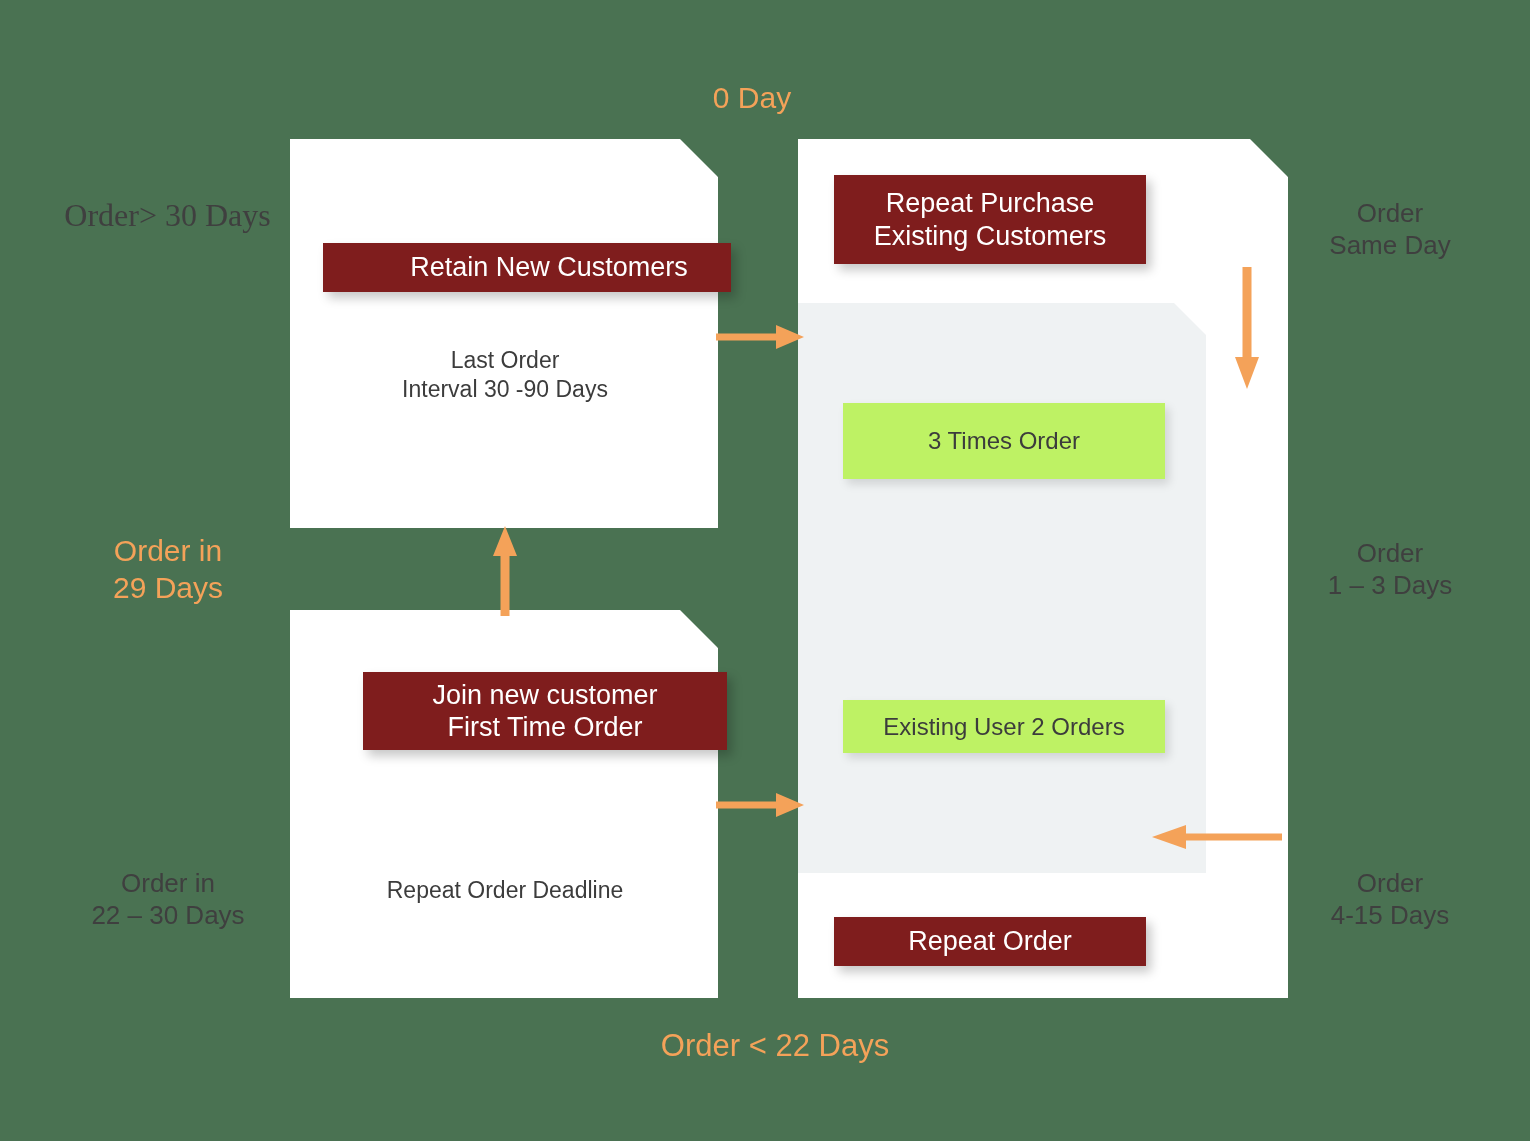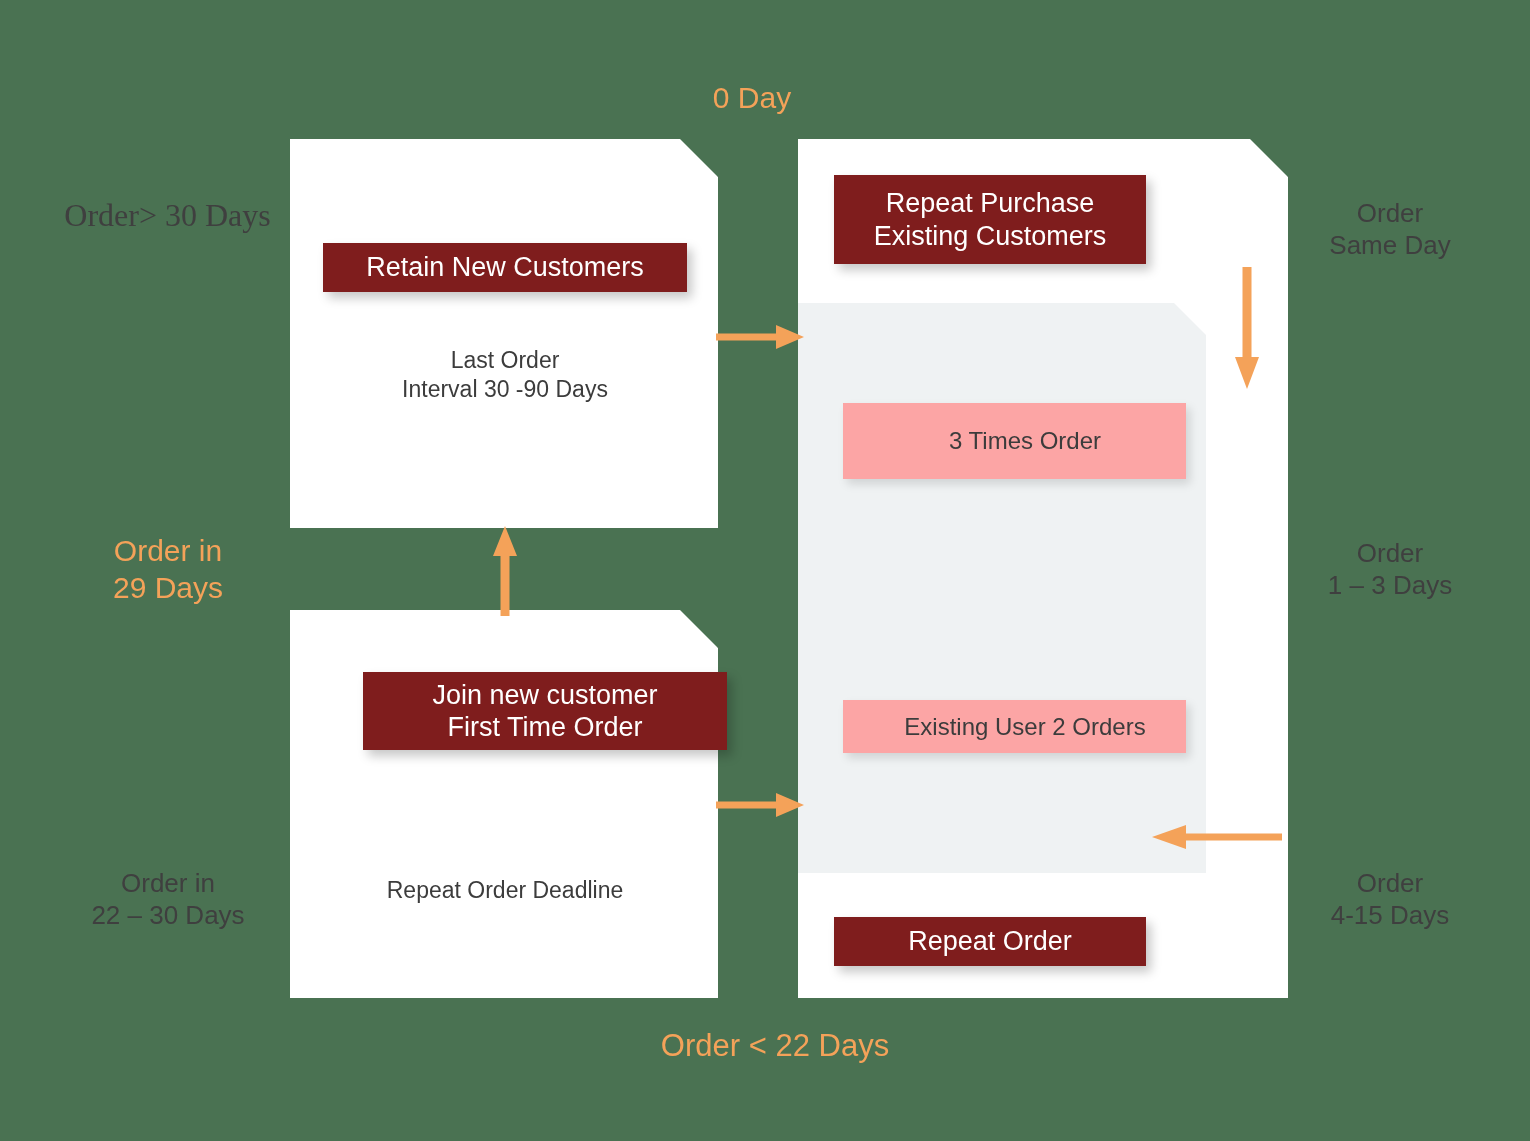--- a/index.html
+++ b/index.html
@@ -66,27 +66,26 @@
   
   .inner-panel {
     position: absolute;
     background: #eff2f3;
     clip-path: polygon(0 0, calc(100% - 32px) 0, 100% 32px, 100% 100%, 0 100%);
   }
 
   
   .mini-box {
     position: absolute;
-    background: #fca5a5;
+    background: #bef264;
     display: flex;
     align-items: center;
     justify-content: center;
     color: #3c3c3c;
     box-shadow: 4px 5px 9px rgba(0,0,0,0.13);
-    padding-left: 21px;
   }
 
   
   .arrow { position: absolute; }
   .arrow svg { display: block; overflow: visible; }
 </style>
 </head>
 <body>
 
 <div id="stage">
@@ -108,21 +107,21 @@
 1 – 3 Days</div>
 
   <div class="edge-label edge-dark" style="left:1290px; top:868px; width:200px; font-size:26px;">Order
 4-15 Days</div>
 
   <div class="edge-label edge-orange" style="left:565px; top:1027px; width:420px; font-size:31px;">Order &lt; 22 Days</div>
 
   <div class="card fold" style="left:290px; top:139px; width:428px; height:389px;">
   </div>
 
-  <div class="chip" style="left:323px; top:243px; width:364px; height:49px; font-size:27px;">Retain New Customers</div>
+  <div class="chip" style="left:323px; top:243px; width:364px; height:49px; font-size:27px;padding-left:44px;">Retain New Customers</div>
 
   <div class="card-text" style="left:310px; top:346px; width:390px; font-size:23px;">Last Order
 Interval 30 -90 Days</div>
 
   <div class="card fold" style="left:290px; top:610px; width:428px; height:388px;">
   </div>
 
   <div class="chip" style="left:324px; top:672px; width:364px; height:78px; font-size:27px;margin-left:39px;">Join new customer
 First Time Order</div>
 

